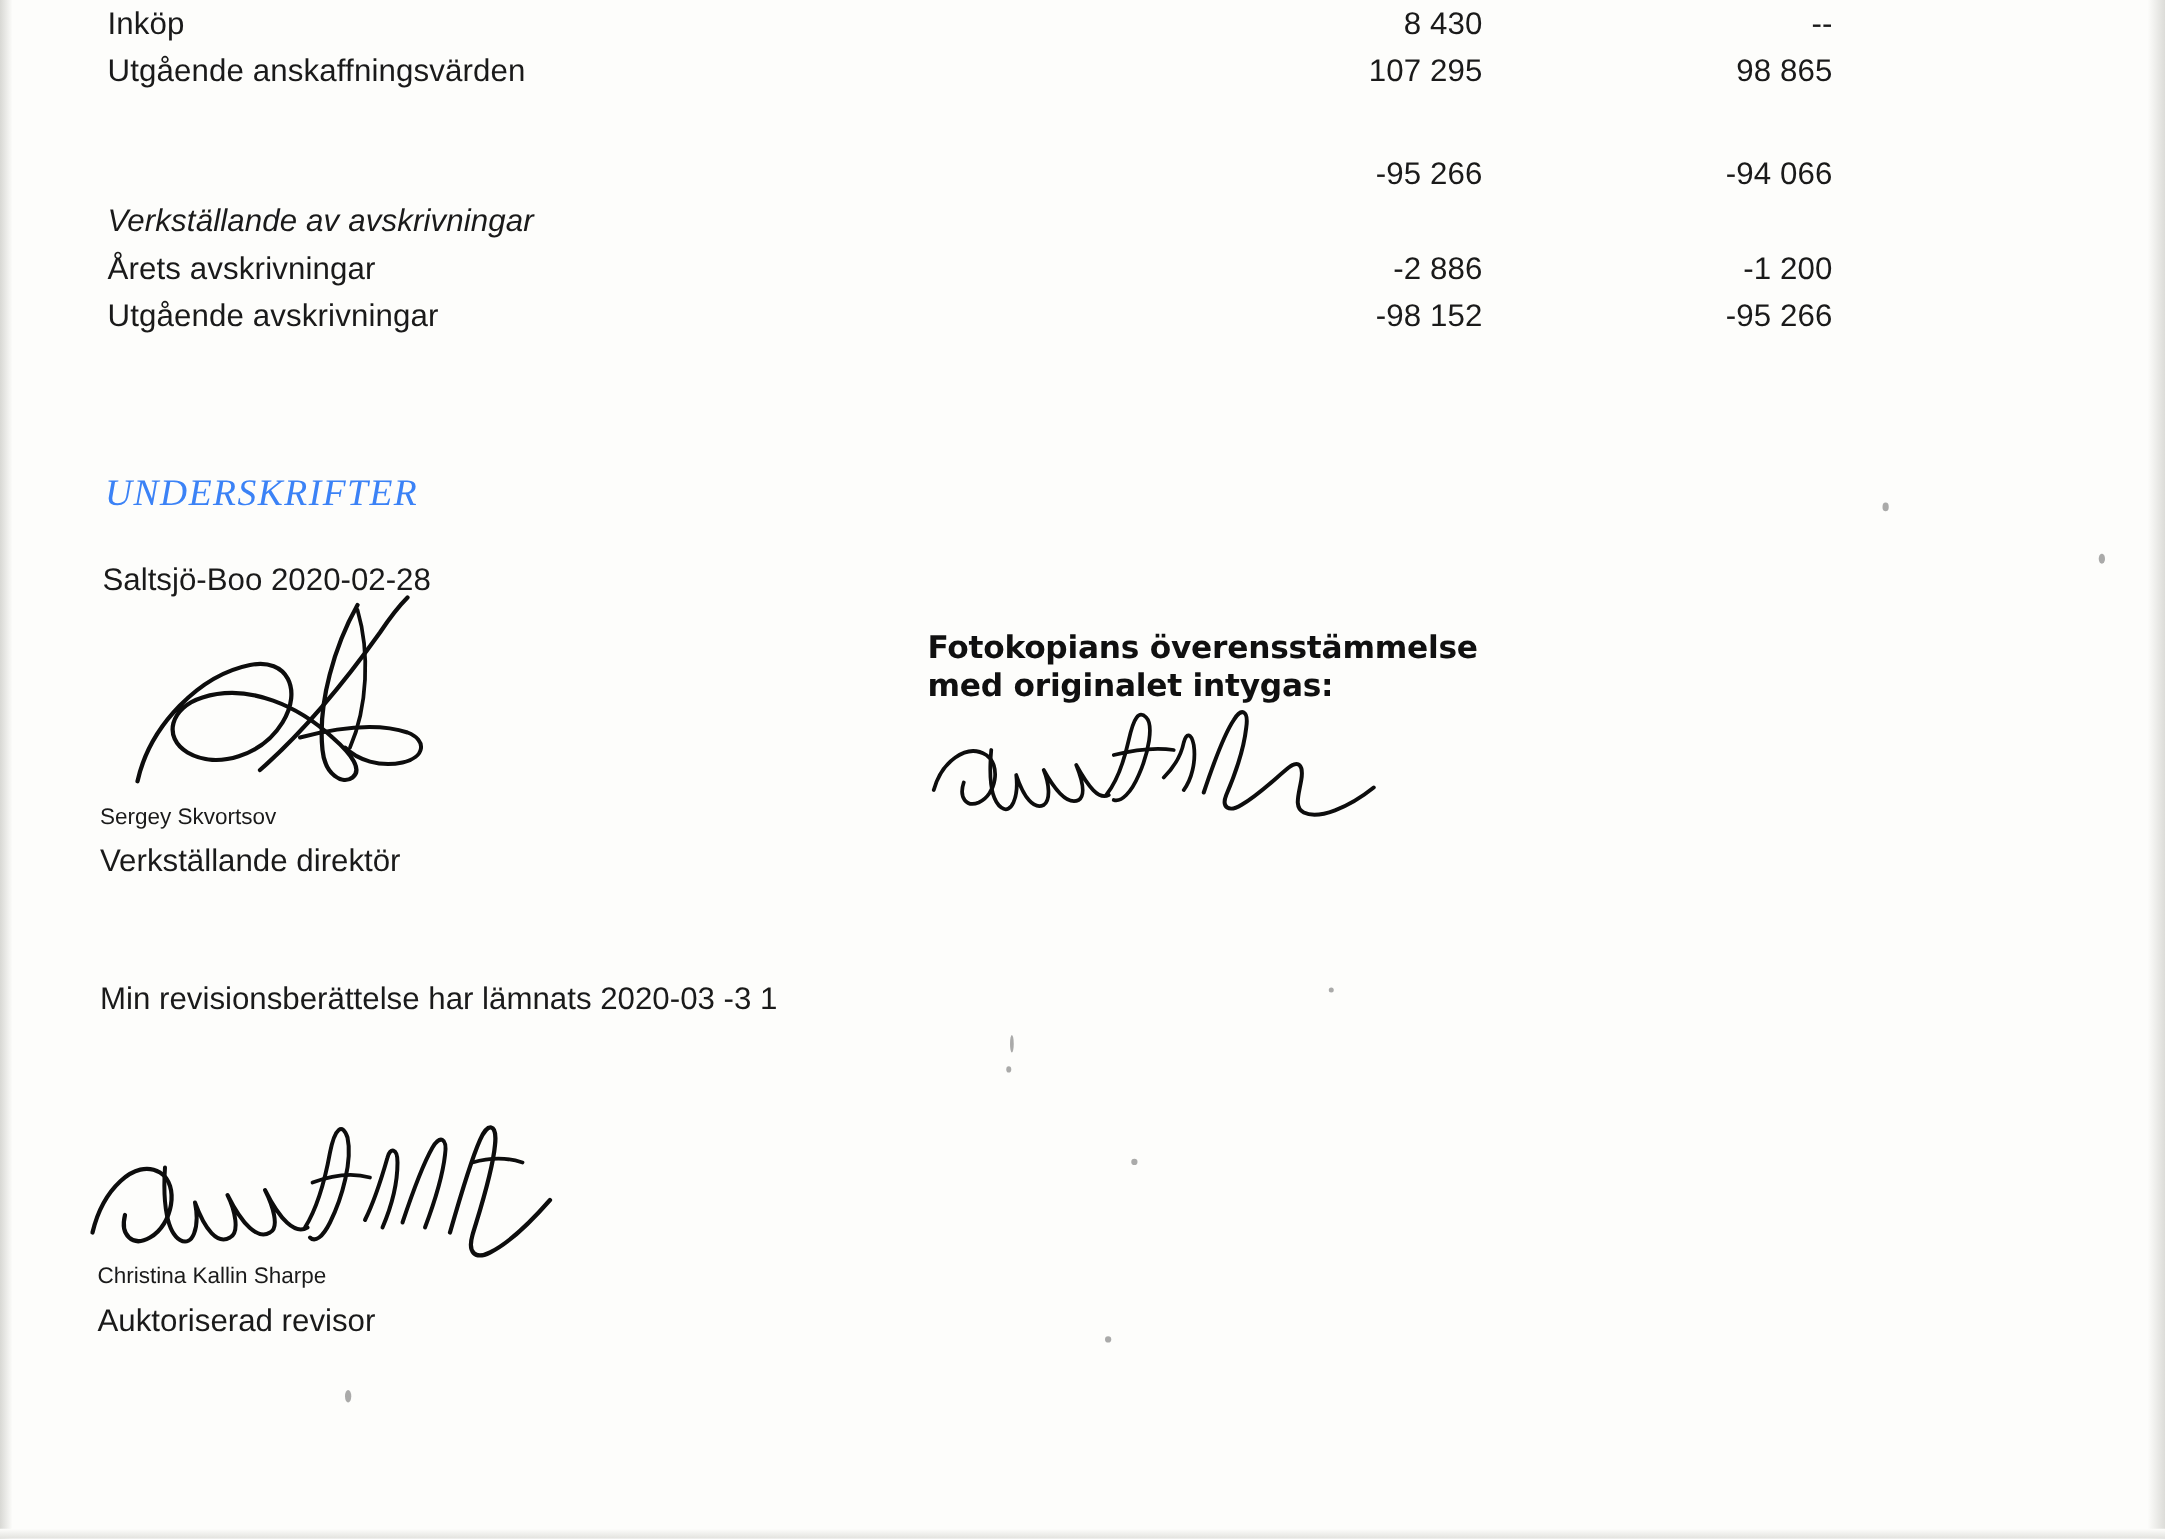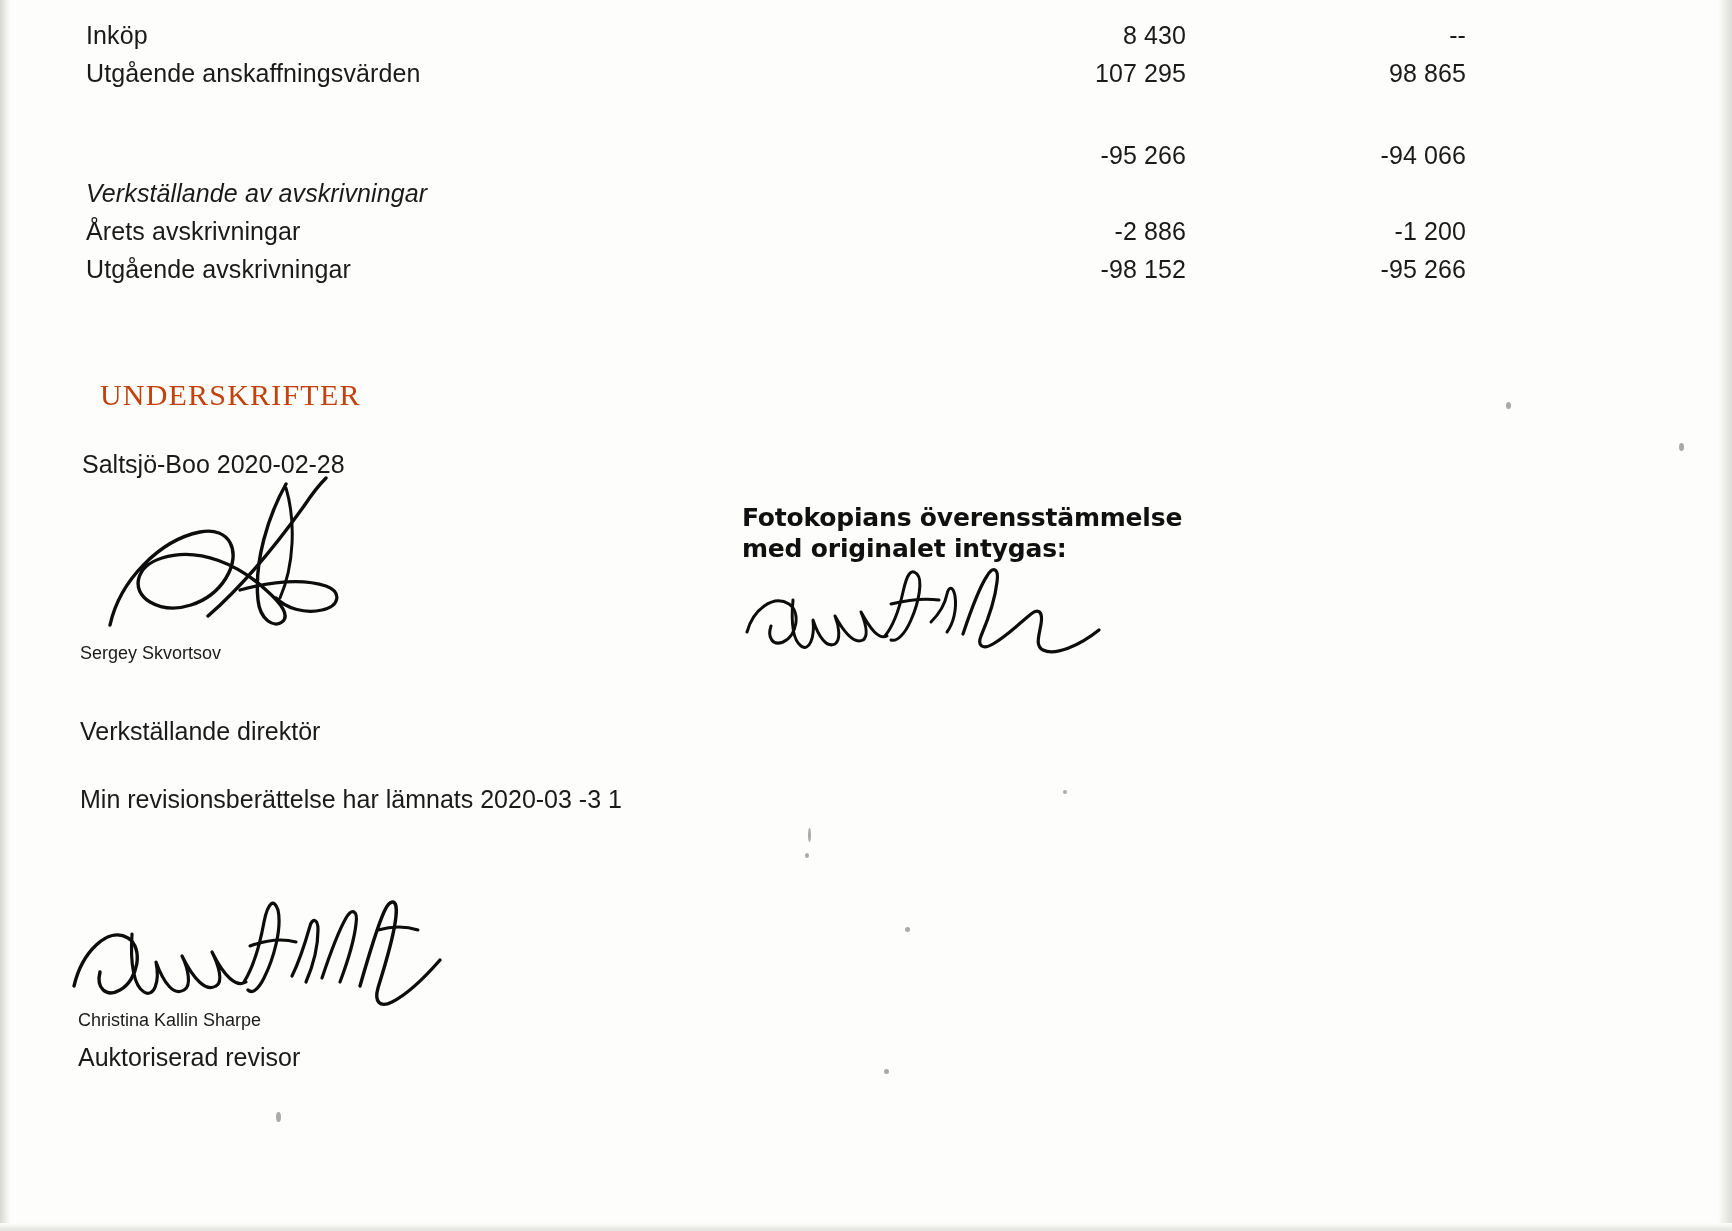--- a/index.html
+++ b/index.html
@@ -44,21 +44,20 @@
     width: 1732px; height: 8px;
     background: linear-gradient(to top, #e2e2de, #fdfdfb);
   }
 
   
   .table-block {
     position: absolute;
     left: 86px;
     top: 0px;
     width: 1460px;
-    margin-top: 16px;
   }
   .trow {
     position: relative;
     height: 38px;
     line-height: 38px;
     font-size: 25px;
     letter-spacing: 0.1px;
     color: #1a1a1a;
   }
   .trow .label {
@@ -84,26 +83,27 @@
     top: 0;
     width: 260px;
     text-align: right;
     white-space: nowrap;
   }
   .spacer-md { height: 44px; }
 
   
   .section-heading {
     position: absolute;
-    left: 100px;
+    left: 84px;
     top: 378px;
     font-family: "Liberation Serif", serif;
+    font-style: italic;
     font-size: 30px;
     letter-spacing: 1.2px;
-    color: #c2410c;
+    color: #3b82f6;
   }
 
   .place-date {
     position: absolute;
     left: 82px;
     top: 450px;
     font-size: 25px;
     color: #1a1a1a;
   }
 
@@ -114,21 +114,21 @@
     white-space: nowrap;
   }
   .sig-role {
     position: absolute;
     font-size: 25px;
     color: #1a1a1a;
     white-space: nowrap;
   }
 
   .ceo-name  { left: 80px; top: 643px; }
-  .ceo-role  { left: 80px; top: 675px; margin-top: 42px; }
+  .ceo-role  { left: 80px; top: 675px; }
 
   .audit-line {
     position: absolute;
     left: 80px;
     top: 785px;
     font-size: 25px;
     color: #1a1a1a;
     white-space: nowrap;
   }
 

